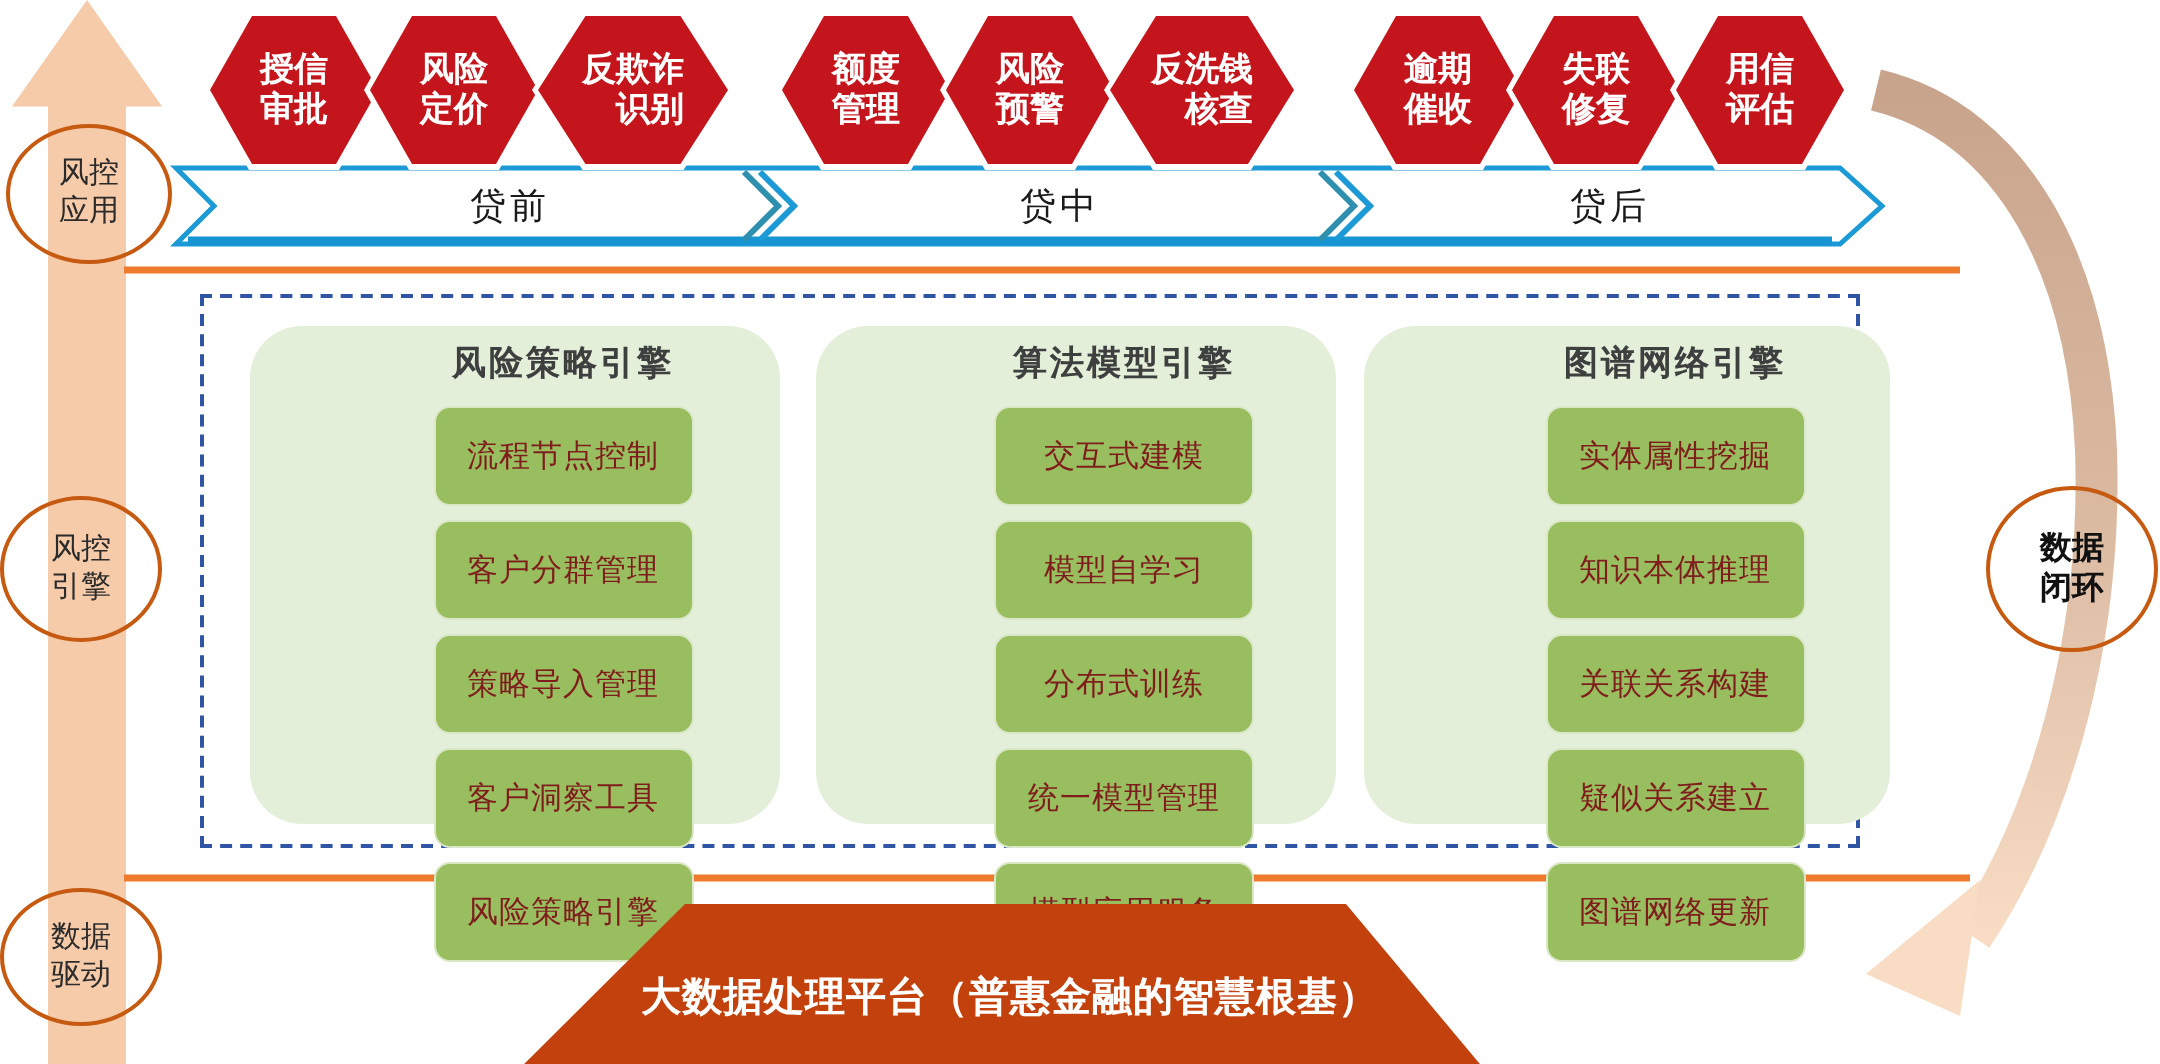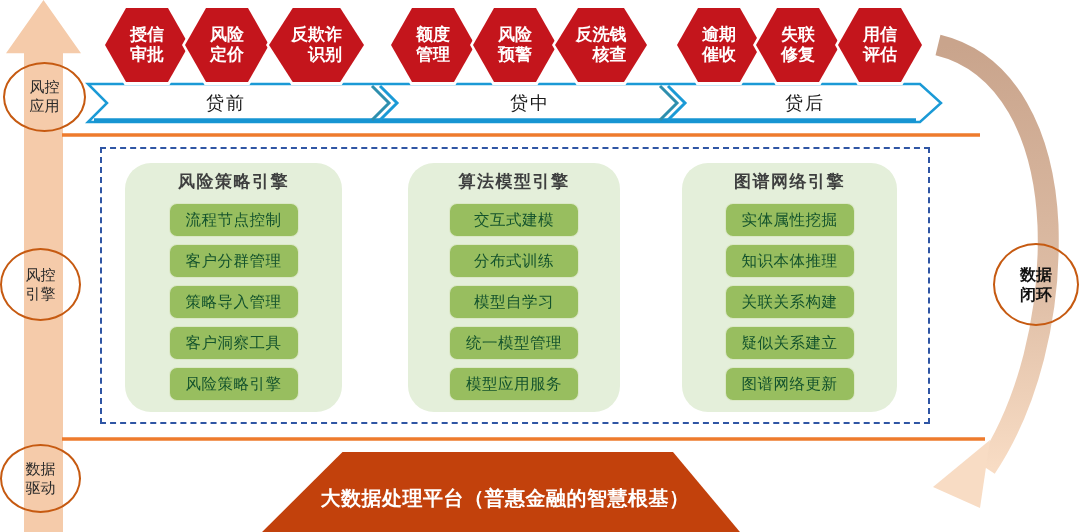--- a/index.html
+++ b/index.html
@@ -30,29 +30,29 @@
     clip-path:polygon(0 50%,25% 0,75% 0,100% 50%,75% 100%,25% 100%);
     display:flex;align-items:center;justify-content:center;text-align:right;
     color:#fff;font-weight:700;font-size:17px;line-height:1.2;white-space:pre-line;}
   
   .phase-label{position:absolute;top:103px;transform:translate(-50%,-50%);
     font-size:18px;color:#1A1A1A;font-weight:500;letter-spacing:2px;}
   
   #engine-region{position:absolute;left:100px;top:147px;width:830px;height:277px;
     border:2px dashed #2F55A4;box-sizing:border-box;}
   
-  .panel{position:absolute;top:163px;height:249px;background:#E4EFDA;border-radius:26px;}
+  .panel{position:absolute;top:163px;height:249px;background:#E4EFDA;border-radius:26px;padding-left:48px;}
   #panel-strategy{left:125px;width:217px;}
   #panel-algorithm{left:408px;width:212px;}
   #panel-graph{left:682px;width:215px;border-radius:26px;}
   .panel-title{margin-top:7px;text-align:center;font-size:17px;color:#3E3F3F;
     font-weight:600;letter-spacing:1.5px;}
   .btn-col{display:flex;flex-direction:column;align-items:center;gap:7px;margin-top:10px;}
-  .cap-btn{width:130px;height:34px;background:#98BE5F;border:1px solid rgba(255,255,255,.65);
-    border-radius:8px;color:#14532d;font-size:15.5px;display:flex;align-items:center;
+  .cap-btn{width:130px;height:50px;background:#98BE5F;border:1px solid rgba(255,255,255,.65);
+    border-radius:8px;color:#7f1d1d;font-size:15.5px;display:flex;align-items:center;
     justify-content:center;letter-spacing:.5px;box-sizing:border-box;}
   
   #platform{position:absolute;left:250px;top:452px;width:500px;height:92px;background:#c2410c;
     clip-path:polygon(18.5% 0,84.6% 0,100% 100%,0 100%);
     display:flex;align-items:center;justify-content:center;}
   #platform span{color:#fff;font-size:20px;font-weight:700;text-indent:10px;letter-spacing:.5px;}
   .svg-layer{position:absolute;left:0;top:0;pointer-events:none;}
 </style>
 </head>
 <body>
@@ -117,43 +117,43 @@
     </div>
   <div class="hex" style="left:753px;width:90px">
     <div class="hex-inner">失联
 修复</div>
     </div>
   <div class="hex" style="left:835px;width:90px">
     <div class="hex-inner">用信
 评估</div>
     </div>
 
-  <div class="phase-label" style="left:226px">贷前</div>
+  <div class="phase-label" style="left:255px">贷前</div>
   <div class="phase-label" style="left:530px">贷中</div>
   <div class="phase-label" style="left:805px">贷后</div>
 
   <div id="engine-region"></div>
 
   <div class="panel" id="panel-strategy">
     <div class="panel-title">风险策略引擎</div>
     <div class="btn-col">
       <div class="cap-btn">流程节点控制</div>
       <div class="cap-btn">客户分群管理</div>
       <div class="cap-btn">策略导入管理</div>
       <div class="cap-btn">客户洞察工具</div>
       <div class="cap-btn">风险策略引擎</div>
     </div>
   </div>
 
   <div class="panel" id="panel-algorithm">
     <div class="panel-title">算法模型引擎</div>
     <div class="btn-col">
       <div class="cap-btn">交互式建模</div>
+      <div class="cap-btn">模型自学习</div>
       <div class="cap-btn">分布式训练</div>
-      <div class="cap-btn">模型自学习</div>
       <div class="cap-btn">统一模型管理</div>
       <div class="cap-btn">模型应用服务</div>
     </div>
   </div>
 
   <div class="panel" id="panel-graph">
     <div class="panel-title">图谱网络引擎</div>
     <div class="btn-col">
       <div class="cap-btn">实体属性挖掘</div>
       <div class="cap-btn">知识本体推理</div>

